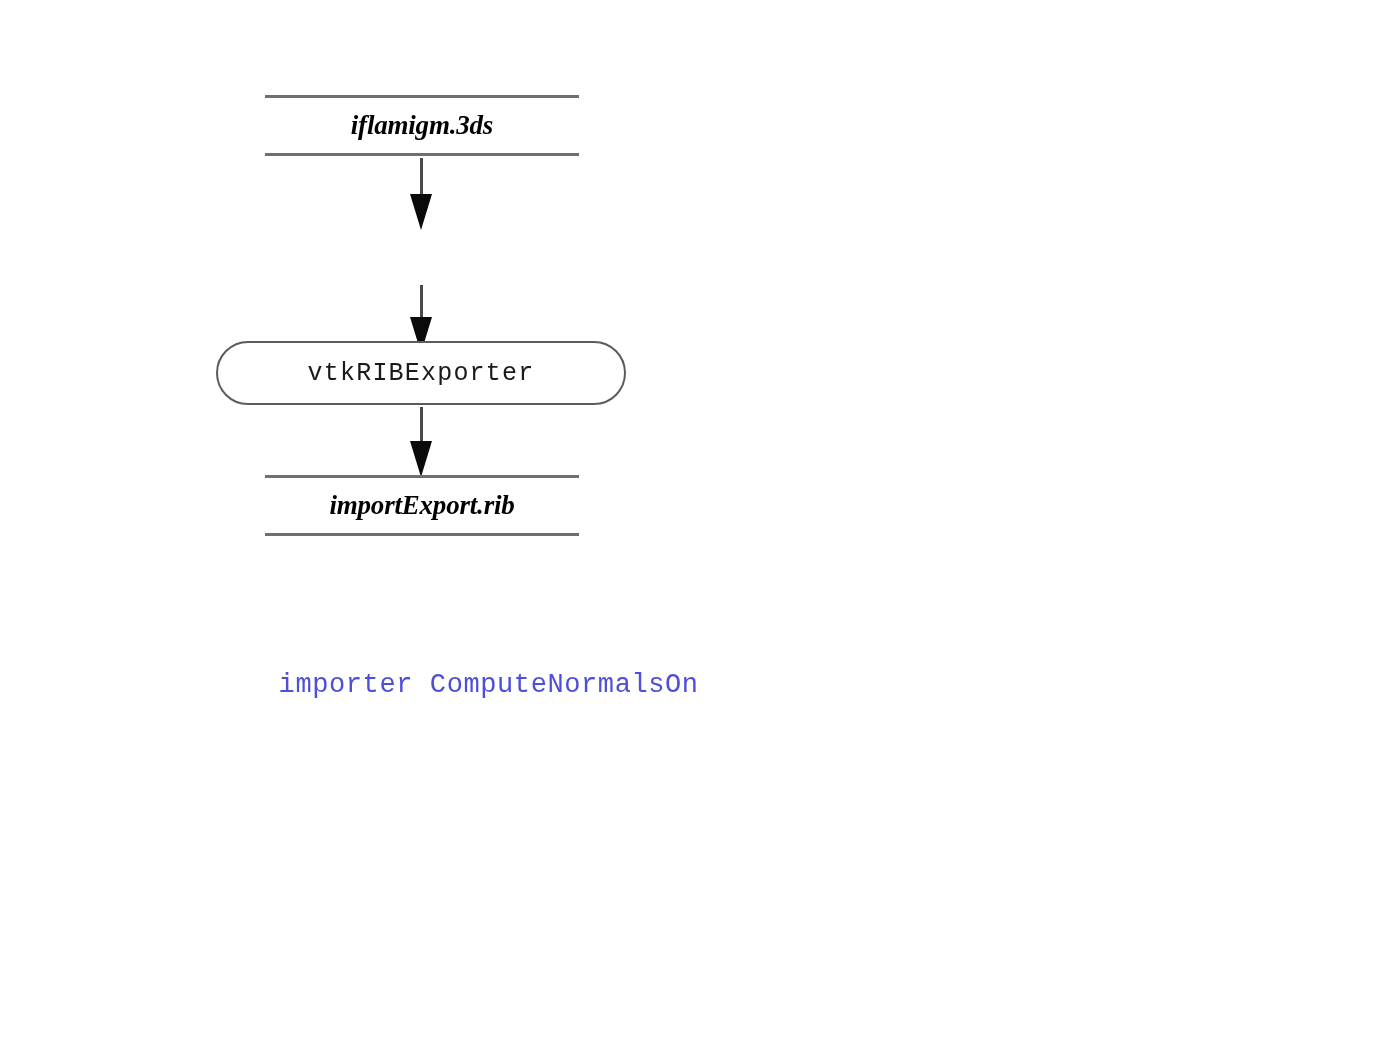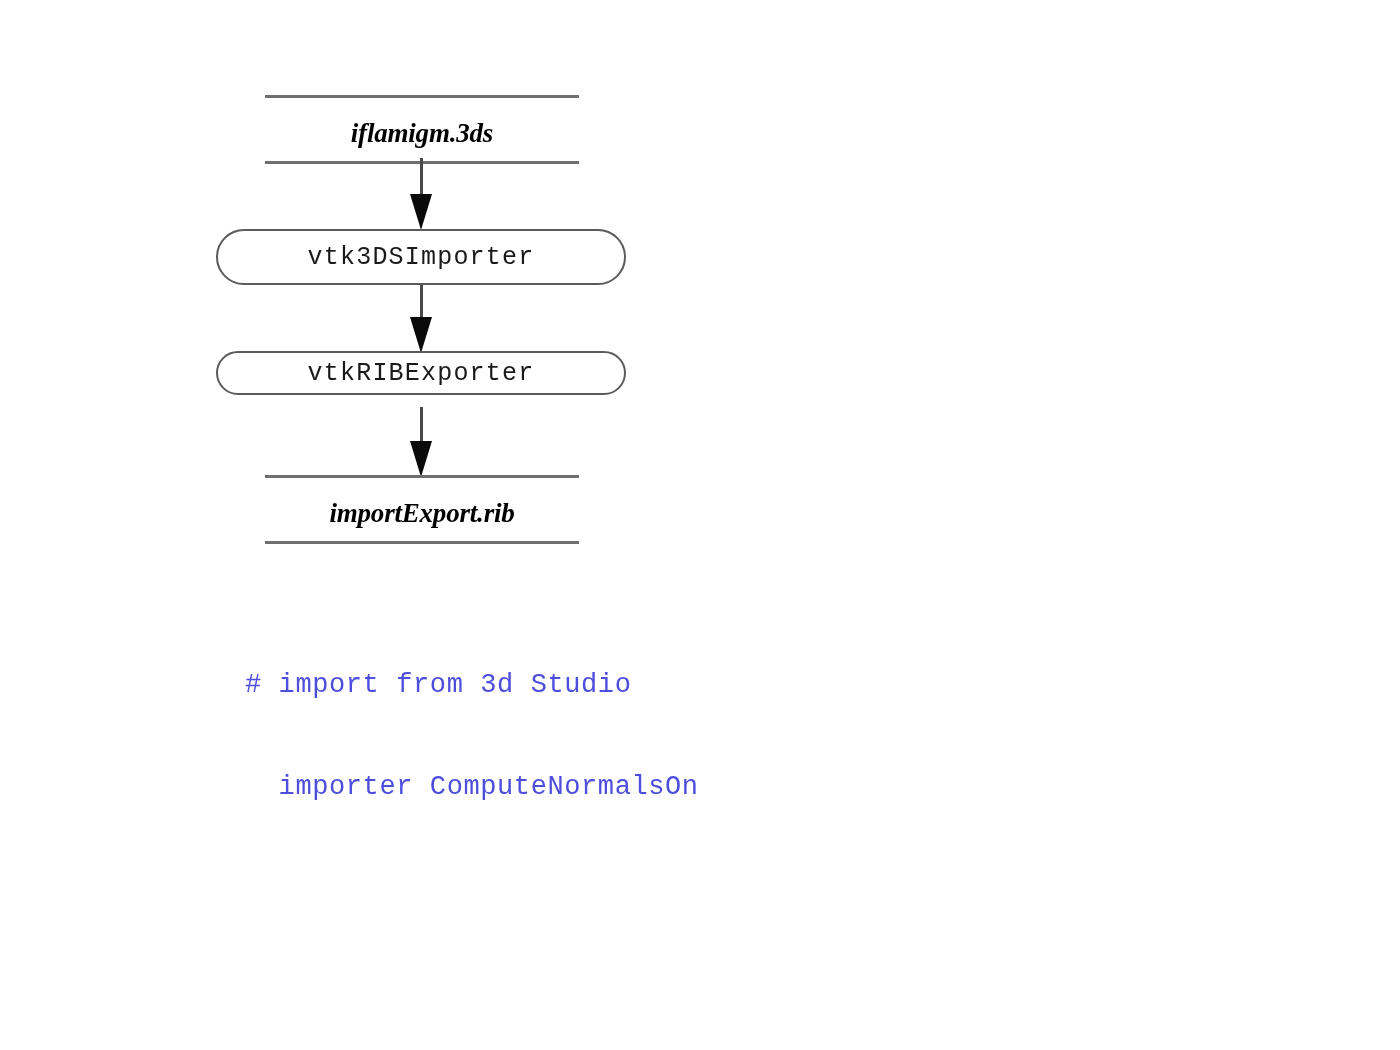--- a/index.html
+++ b/index.html
@@ -36,21 +36,20 @@
   }
   .file-node .file-label {
     font-family: "Liberation Serif", "DejaVu Serif", serif;
     font-weight: bold;
     font-style: italic;
     font-size: 27px;
     color: #000000;
     line-height: 55px;
     white-space: nowrap;
     letter-spacing: -0.2px;
-    margin-top: 8px;
   }
 
   .proc-node {
     position: absolute;
     box-sizing: border-box;
     border: 2px solid #5b5b5b;
     border-radius: 60px;
     background: #ffffff;
     display: flex;
     align-items: center;
@@ -111,48 +110,44 @@
     <div class="rule"></div>
     <div class="file-label">iflamigm.3ds</div>
     <div class="rule"></div>
   </div>
 
   <div class="arrow" style="left:409px; top:158px; height:72px;">
     <div class="stem" style="height:40px;"></div>
     <div class="head" style="top:36px;"></div>
   </div>
 
-  <div class="proc-node" style="left:216px; top:229px; width:410px; height:56px;">
-    <span class="proc-label">vtk3DSImporter</span>
-  </div>
 
   <div class="arrow" style="left:409px; top:285px; height:68px;">
     <div class="stem" style="height:36px;"></div>
     <div class="head" style="top:32px;"></div>
   </div>
 
-  <div class="proc-node" style="left:216px; top:351px; width:410px; height:44px;">
+  <div class="proc-node" style="left:216px; top:341px; width:410px; height:64px;">
     <span class="proc-label">vtkRIBExporter</span>
   </div>
 
   <div class="arrow" style="left:409px; top:407px; height:72px;">
     <div class="stem" style="height:38px;"></div>
     <div class="head" style="top:34px;"></div>
   </div>
 
   <div class="file-node" style="left:265px; top:475px;text-align:center;">
     <div class="rule"></div>
     <div class="file-label">importExport.rib</div>
     <div class="rule"></div>
   </div>
 
 </div>
 
 <div id="code-block">
-  <span class="code-line"># import from 3d Studio</span>
   <span class="code-line">  importer ComputeNormalsOn</span>
   
   
   
   
   
   
   
 </div>
 

